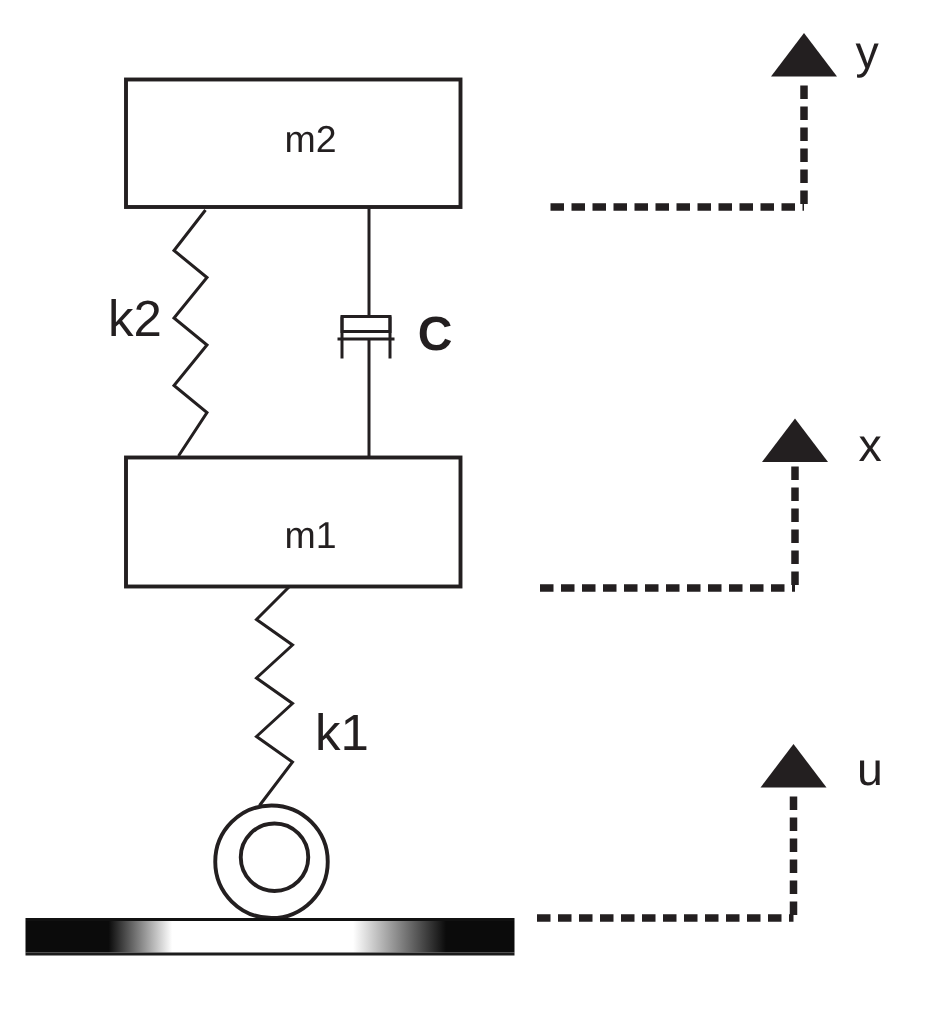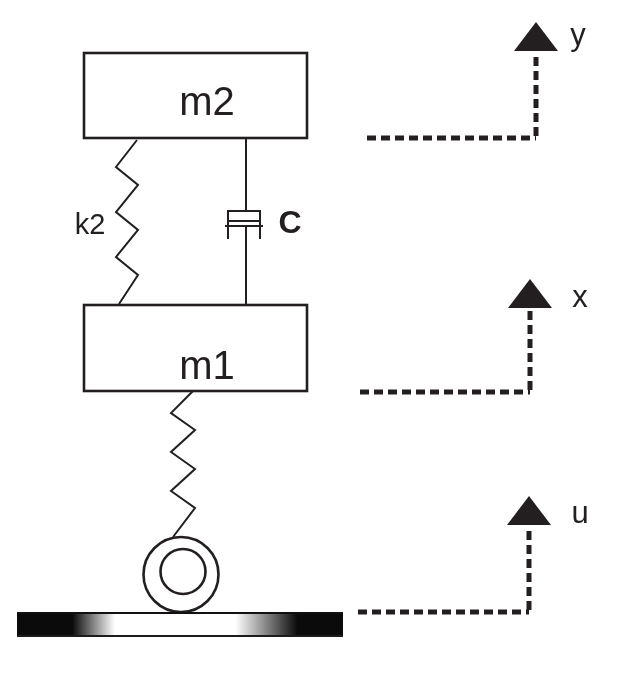--- a/index.html
+++ b/index.html
@@ -22,26 +22,25 @@
   }
   .lbl {
     position: absolute;
     color: #231f20;
     text-align: center;
     line-height: 1;
     user-select: none;
   }
   .mass-label {
     width: 246px;
-    font-size: 40px;
+    font-size: 25px;
   }
   .spring-label {
     width: 60px;
-    font-size: 29px;
-    margin-top: 14px;
+    font-size: 34px;
   }
   .damper-label {
     width: 36px;
     font-size: 32px;
     font-weight: 700;
   }
   .axis-label {
     width: 40px;
     font-size: 31px;
   }
@@ -107,20 +106,21 @@
       <polygon points="507,525 551,525 529,496" fill="#231f20"></polygon>
     </g>
   </svg>
 
   <div id="ground-bar"></div>
 
   <div class="lbl mass-label" style="left:84px; top:81px;">m2</div>
   <div class="lbl mass-label" style="left:84px; top:345px;">m1</div>
 
   <div class="lbl spring-label" style="left:60px; top:196px;">k2</div>
+  <div class="lbl spring-label" style="left:198px; top:472px;">k1</div>
 
   <div class="lbl damper-label" style="left:272px; top:206px;">C</div>
 
   <div class="lbl axis-label" style="left:558px; top:19px;">y</div>
   <div class="lbl axis-label" style="left:560px; top:281px;">x</div>
   <div class="lbl axis-label" style="left:560px; top:497px;">u</div>
 
 </div>
 
 </body></html>

